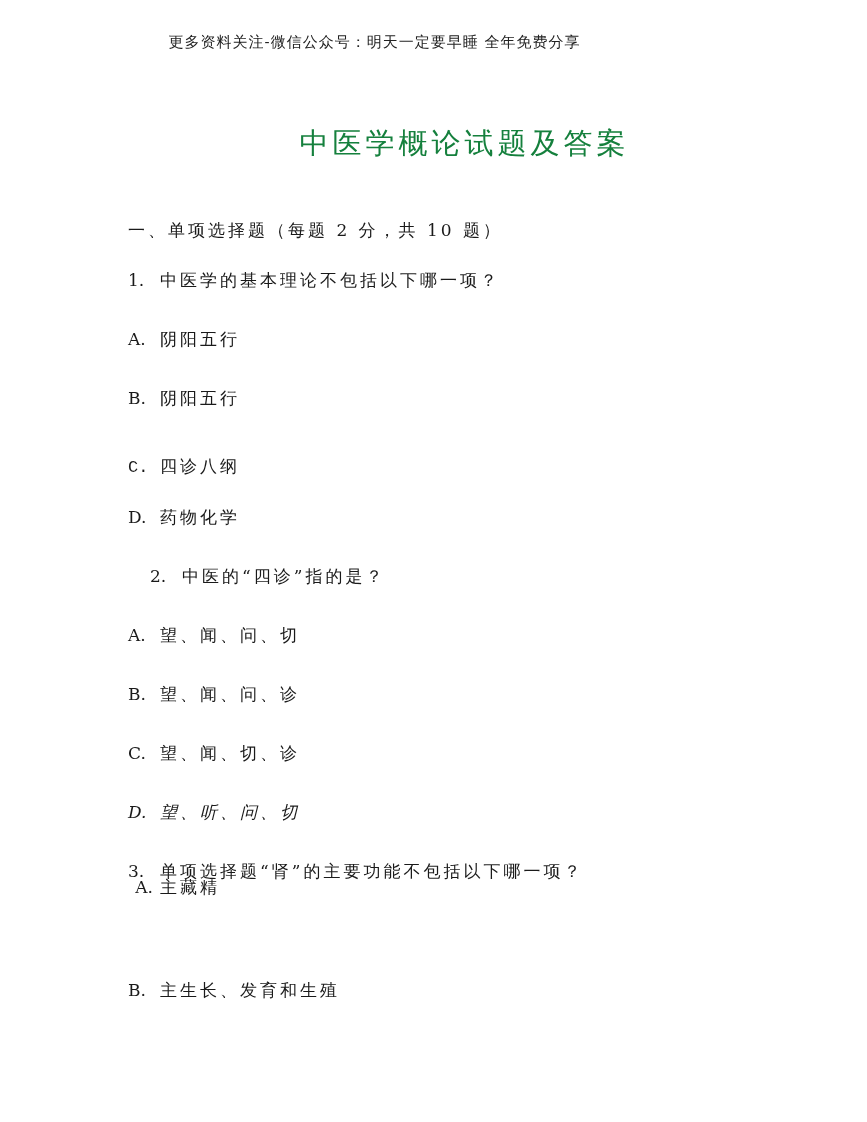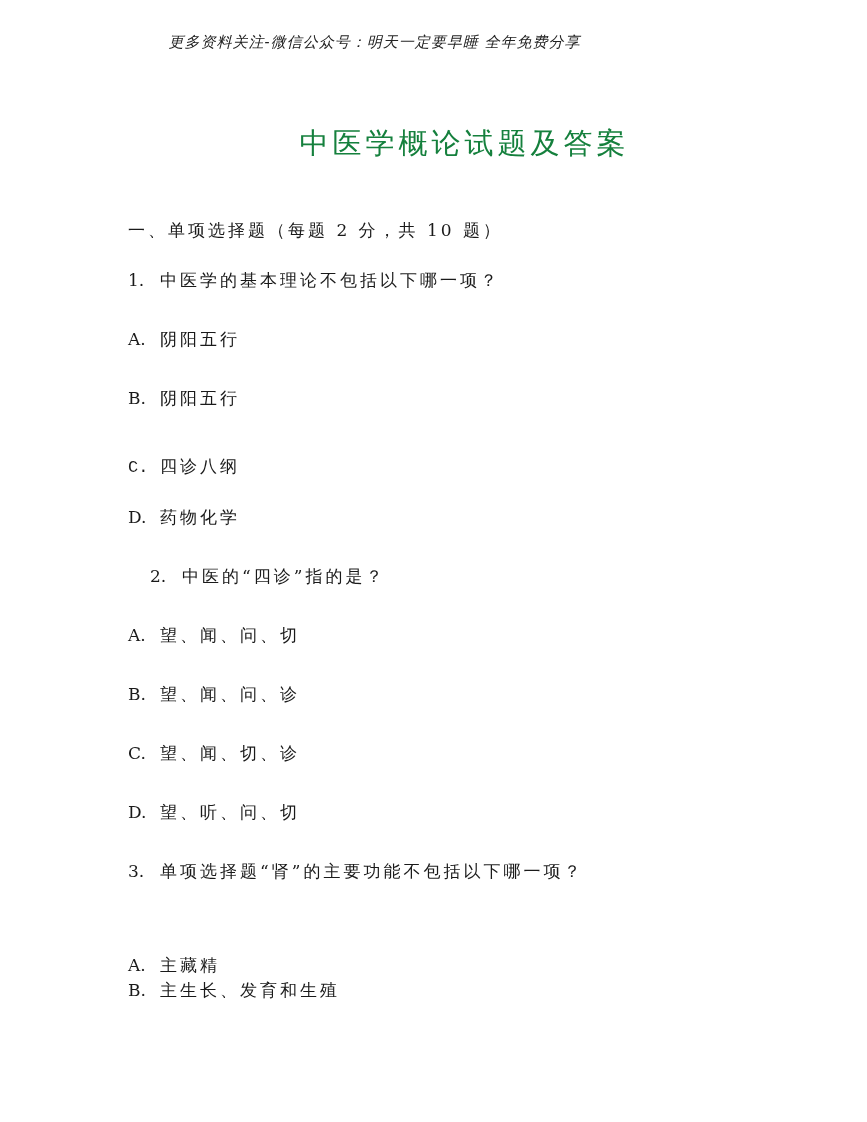--- a/index.html
+++ b/index.html
@@ -17,21 +17,20 @@
     }
     .page-header {
       position: absolute;
       top: 33px;
       left: 0;
       width: 749px;
       text-align: center;
       font-size: 15px;
       letter-spacing: 1px;
       color: #222;
-      font-style: italic;
     }
     .doc-title {
       position: absolute;
       top: 124px;
       left: 0;
       width: 867px;
       text-align: center;
       font-size: 29px;
       letter-spacing: 4px;
       color: #15803d;
@@ -66,17 +65,17 @@
 <div class="line" style="top:268px;"><span class="label">1.</span><span>中医学的基本理论不包括以下哪一项？</span></div>
 <div class="line" style="top:327px;"><span class="label">A.</span><span>阴阳五行</span></div>
 <div class="line" style="top:386px;"><span class="label">B.</span><span>阴阳五行</span></div>
 <div class="line" style="top:456px;font-family:Liberation Mono, monospace;"><span class="label">C.</span><span>四诊八纲</span></div>
 <div class="line" style="top:505px;"><span class="label">D.</span><span>药物化学</span></div>
 
 <div class="line" style="top:564px;margin-left:22px;"><span class="label">2.</span><span>中医的“四诊”指的是？</span></div>
 <div class="line" style="top:623px;"><span class="label">A.</span><span>望、闻、问、切</span></div>
 <div class="line" style="top:682px;"><span class="label">B.</span><span>望、闻、问、诊</span></div>
 <div class="line" style="top:741px;"><span class="label">C.</span><span>望、闻、切、诊</span></div>
-<div class="line" style="top:800px;"><span class="label">D.</span><span>望、听、问、切</span></div>
+<div class="line" style="top:800px;font-style:italic;"><span class="label">D.</span><span>望、听、问、切</span></div>
 
 <div class="line" style="top:859px;"><span class="label">3.</span><span>单项选择题“肾”的主要功能不包括以下哪一项？</span></div>
-<div class="line" style="top:953px;"><span class="label">A.</span><span>主藏精</span></div>
+<div class="line" style="top:875px;text-align:center;"><span class="label">A.</span><span>主藏精</span></div>
 <div class="line" style="top:978px;"><span class="label">B.</span><span>主生长、发育和生殖</span></div>
 
 </body></html>

